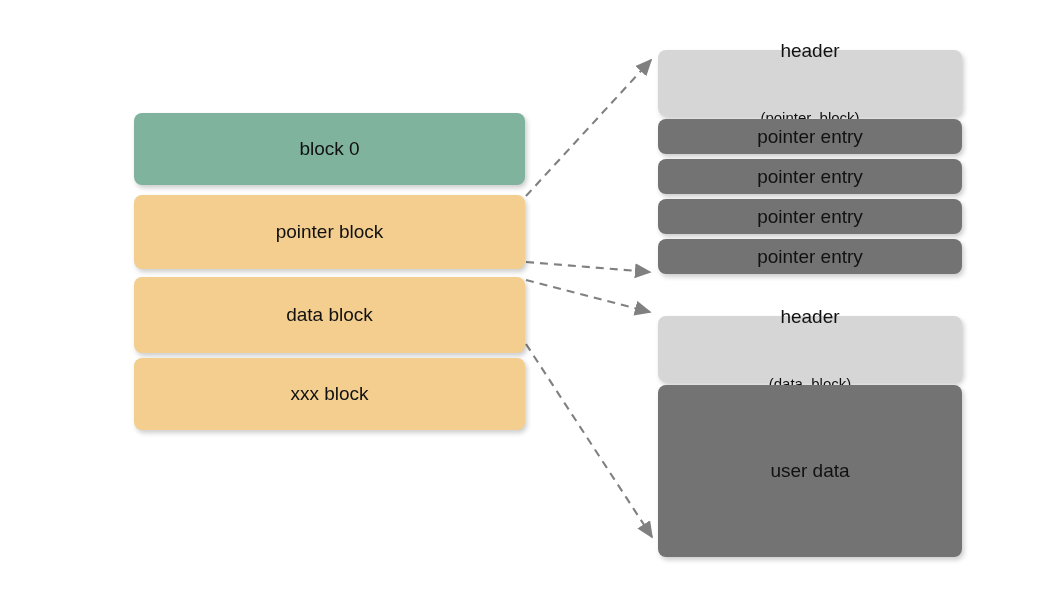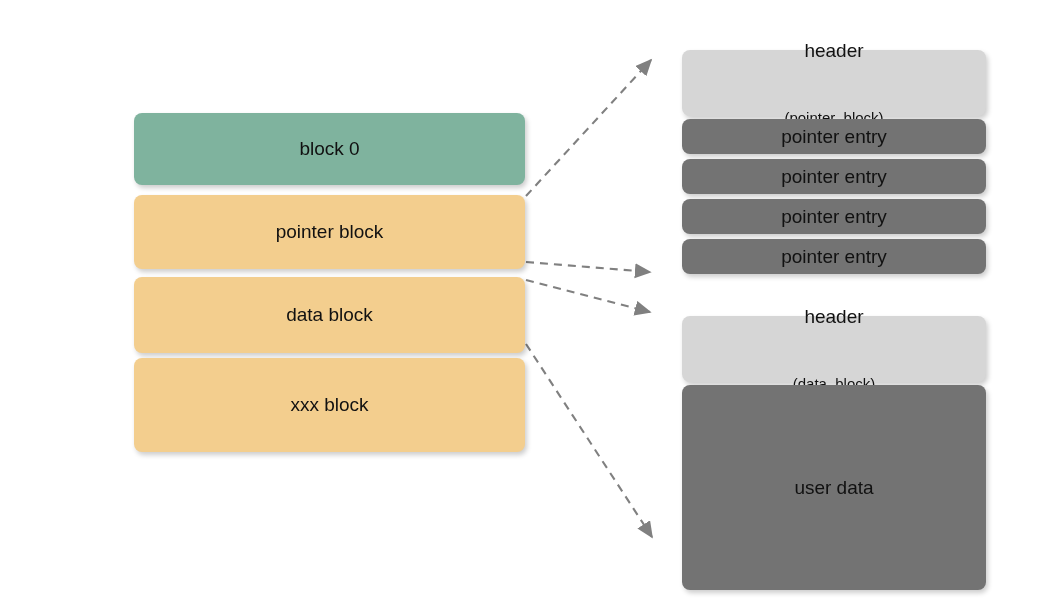--- a/index.html
+++ b/index.html
@@ -38,25 +38,25 @@
     width: 391px;
     font-size: 19px;
     line-height: 1.25;
   }
   .left-block.green  { background: #7fb39e; }
   .left-block.orange { background: #f3ce8e; }
 
   #left-block-0      { top: 113px; height: 72px; }
   #left-block-1      { top: 195px; height: 74px; }
   #left-block-2      { top: 277px; height: 76px; }
-  #left-block-3      { top: 358px; height: 94px; }
+  #left-block-3      { top: 358px; height: 72px; }
 
   
   .right-block {
-    left: 682px;
+    left: 658px;
     width: 304px;
     font-size: 19px;
     line-height: 1.25;
     gap: 36px;
   }
   .right-block.header { background: #d6d6d6; }
   .right-block.entry  { background: #737373; }
 
   .hdr-title {
     font-size: 19px;
@@ -68,21 +68,21 @@
     margin-top: 10px;
   }
 
   #ptr-header    { top: 50px;  height: 66px; }
   #ptr-entry-0   { top: 119px; height: 35px; }
   #ptr-entry-1   { top: 159px; height: 35px; }
   #ptr-entry-2   { top: 199px; height: 35px; }
   #ptr-entry-3   { top: 239px; height: 35px; }
 
   #data-header   { top: 316px; height: 66px; }
-  #data-body     { top: 385px; height: 205px; }
+  #data-body     { top: 385px; height: 172px; }
 
   
   #arrow-layer {
     position: absolute;
     left: 0;
     top: 0;
     width: 1051px;
     height: 602px;
     pointer-events: none;
   }

